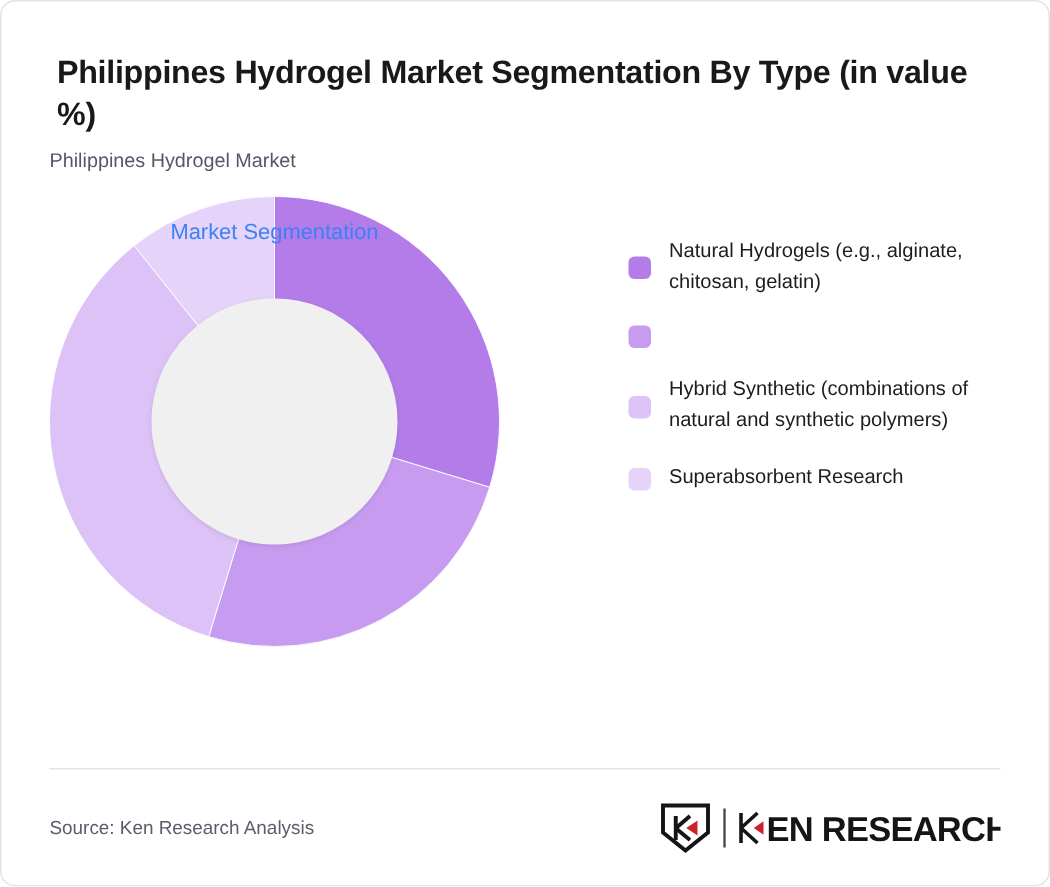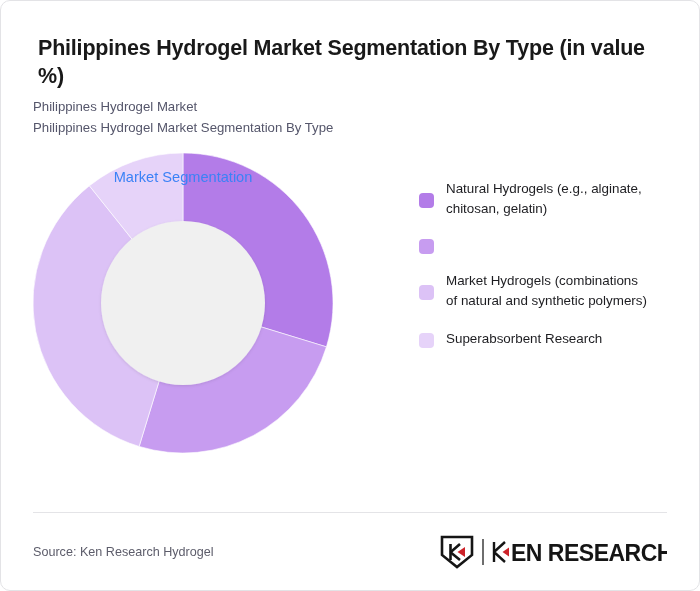--- a/index.html
+++ b/index.html
@@ -135,21 +135,20 @@
 </style>
 </head>
 <body>
 
 <div class="card">
 
   <div class="header">
     <h1 class="title">Philippines Hydrogel Market Segmentation By Type (in value %)</h1>
     <div class="subtitles">
       <p class="subtitle">Philippines Hydrogel Market</p>
-      <p class="subtitle">Philippines Hydrogel Market Segmentation By Type</p>
     </div>
   </div>
 
   <div class="body">
 
     <div class="chart-wrap">
       <svg class="donut" viewBox="0 0 300 300">
         <defs>
           <filter id="softshadow" x="-20%" y="-20%" width="140%" height="140%">
             <feDropShadow dx="0" dy="1" stdDeviation="1.6" flood-color="#000000" flood-opacity="0.10"></feDropShadow>
@@ -171,34 +170,34 @@
     <div class="legend" id="legend">
         <div class="legend-item">
           <span class="legend-swatch" style="background: rgb(179, 124, 232);"></span>
           <span class="legend-label">Natural Hydrogels (e.g., alginate, chitosan, gelatin)</span>
         </div>
         <div class="legend-item">
           <span class="legend-swatch" style="background: rgb(199, 156, 240);"></span>
         </div>
         <div class="legend-item">
           <span class="legend-swatch" style="background: rgb(220, 194, 246);"></span>
-          <span class="legend-label">Market Hydrogels (combinations of natural and synthetic polymers)</span>
+          <span class="legend-label">Hybrid Synthetic (combinations of natural and synthetic polymers)</span>
         </div>
         <div class="legend-item">
           <span class="legend-swatch" style="background: rgb(230, 211, 249);"></span>
           <span class="legend-label">Superabsorbent Research</span>
         </div>
       </div>
 
   </div>
 
   <div class="footer">
     <div class="footer-rule"></div>
     <div class="footer-row">
-      <div class="source-text">Source: Ken Research Hydrogel</div>
+      <div class="source-text">Source: Ken Research Analysis</div>
       <div class="logo">
         <svg width="228" height="34" viewBox="0 0 228 34">
           <g>
             <path d="M3 2 L33 2 L33 20 L18 32 L3 20 Z" fill="none" stroke="#151515" stroke-width="2.6"></path>
             <path d="M11.5 9 L11.5 25" stroke="#151515" stroke-width="2.6" fill="none"></path>
             <path d="M11.5 17.2 L21 9 M11.5 17.2 L21 25" stroke="#151515" stroke-width="2.6" fill="none"></path>
             <path d="M26 12 L18.5 17 L26 22 Z" fill="#cc2229"></path>
           </g>
           <line x1="44" y1="4" x2="44" y2="30" stroke="#4a4a4a" stroke-width="1.6"></line>
           <g>

